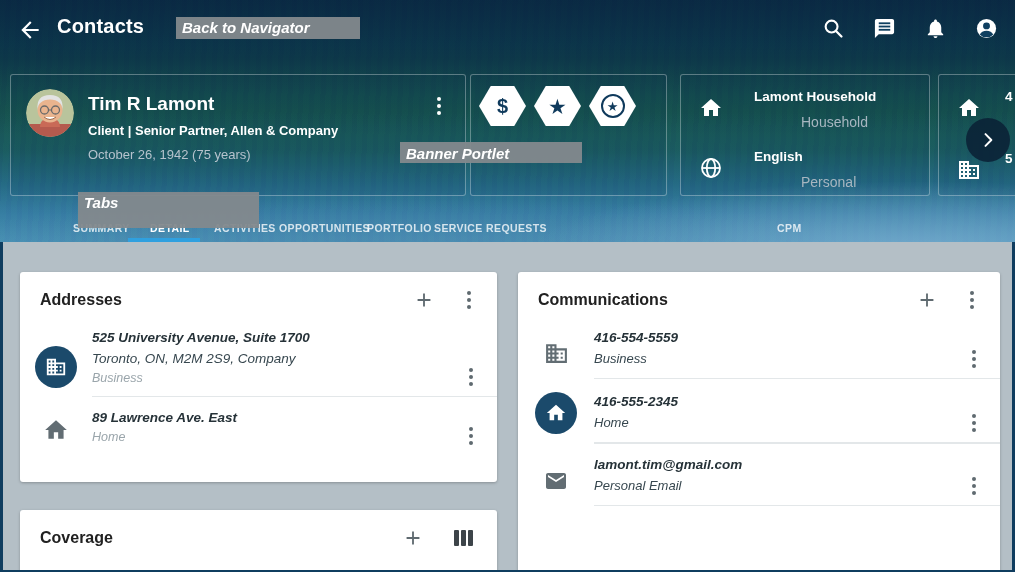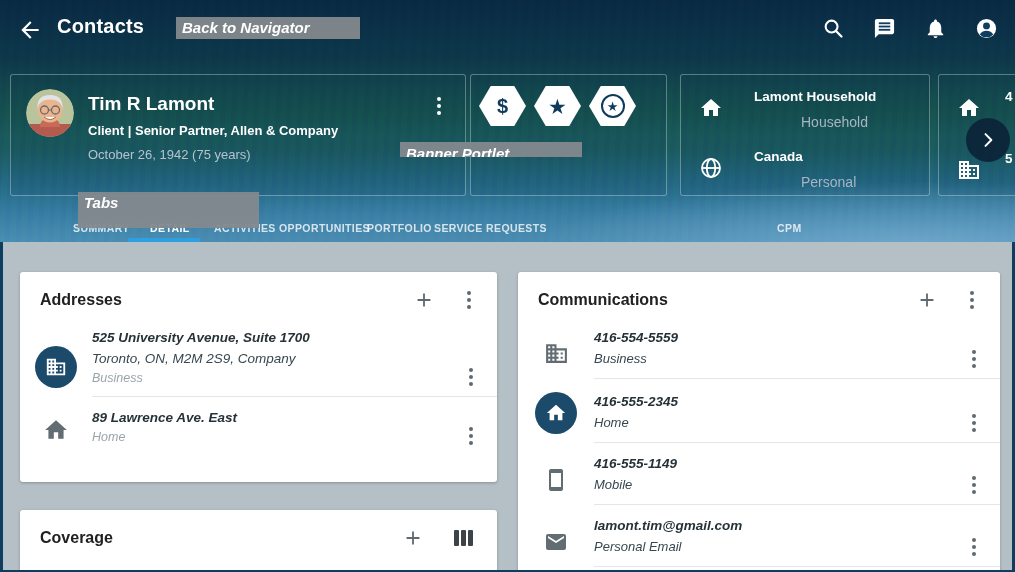--- a/index.html
+++ b/index.html
@@ -22,21 +22,21 @@
   .topbar { position:absolute; top:0; left:0; right:0; height:58px; display:flex; align-items:center; }
   .back-btn { position:absolute; left:17px; top:17px; width:26px; height:26px; color:#fff; cursor:pointer; }
   .app-title { position:absolute; left:57px; top:15px; color:#fff; font-size:20px; font-weight:bold; letter-spacing:0.2px; }
   .topbar-icons { position:absolute; right:17px; top:17px; display:flex; gap:28px; }
   .topbar-icons .tbicon { width:23px; height:23px; color:#fff; cursor:pointer; }
 
   
   .annot { position:absolute; background:rgba(131,137,141,0.95); color:#fff; font-weight:bold; font-style:italic;
            font-size:15px; line-height:22px; padding:0 8px 0 6px; white-space:nowrap; overflow:hidden; z-index:30; }
   .annot-nav   { left:176px; top:17px;  width:184px; height:22px; }
-  .annot-port  { left:400px; top:142px; width:182px; height:15px; line-height:23px; }
+  .annot-port  { left:400px; top:142px; width:182px; height:21px; line-height:23px; }
   .annot-tabs  { left:78px;  top:192px; width:181px; height:36px; line-height:21px; }
 
   
   .bcard { position:absolute; top:74px; height:122px; border:1px solid rgba(255,255,255,0.32);
            border-radius:3px; background:rgba(12,48,74,0.10); }
   .bcard-profile { left:10px;  width:456px; }
   .bcard-badges  { left:470px; width:197px; }
   .bcard-attrs   { left:680px; width:250px; }
   .bcard-peek    { left:938px; width:120px; }
 
@@ -204,21 +204,21 @@
         <span class="attr-lab">Household</span>
       </div>
       <div class="attr-row" style="top:73px;">
         <span class="attr-icon">
           <svg viewBox="0 0 24 24" width="24" height="24" fill="none" stroke="currentColor" stroke-width="1.8">
               <circle cx="12" cy="12" r="9"></circle>
               <ellipse cx="12" cy="12" rx="4.2" ry="9"></ellipse>
               <line x1="3" y1="12" x2="21" y2="12"></line>
             </svg>
         </span>
-        <span class="attr-val">Canada</span>
+        <span class="attr-val">English</span>
         <span class="attr-lab">Personal</span>
       </div>
     </div>
 
     <div class="bcard bcard-peek">
       <div class="attr-row" style="top:13px;">
         <span class="attr-icon">
           <svg viewBox="0 0 24 24" width="24" height="24">
               <path fill="currentColor" d="M10 20v-6h4v6h5v-8h3L12 3 2 12h3v8z"></path>
             </svg>
@@ -358,39 +358,20 @@
           <div class="l1">416-555-2345</div>
           <div class="l2d">Home</div>
         </span>
         <span class="kebab">
             <i></i>
             <i></i>
             <i></i>
           </span>
       </div>
       <div class="divider"></div>
-      <div class="row">
-        <span class="icon-col" style="padding-top:4px;">
-          <span class="gicon">
-            <svg viewBox="0 0 24 24" width="24" height="24">
-                <path fill="currentColor" d="M17 1H7c-1.1 0-2 .9-2 2v18c0 1.1.9 2 2 2h10c1.1 0 2-.9 2-2V3c0-1.1-.9-2-2-2zm0 18H7V5h10v14z"></path>
-                <circle cx="12" cy="20.4" r="1" fill="currentColor"></circle>
-              </svg>
-          </span>
-        </span>
-        <span class="txt">
-          <div class="l1">416-555-1149</div>
-          <div class="l2d">Mobile</div>
-        </span>
-        <span class="kebab">
-            <i></i>
-            <i></i>
-            <i></i>
-          </span>
-      </div>
       <div class="divider"></div>
       <div class="row">
         <span class="icon-col" style="padding-top:6px;">
           <span class="gicon">
             <svg viewBox="0 0 24 24" width="24" height="24">
                 <path fill="currentColor" d="M20 4H4c-1.1 0-1.99.9-1.99 2L2 18c0 1.1.9 2 2 2h16c1.1 0 2-.9 2-2V6c0-1.1-.9-2-2-2zm0 4l-8 5-8-5V6l8 5 8-5v2z"></path>
               </svg>
           </span>
         </span>
         <span class="txt">

